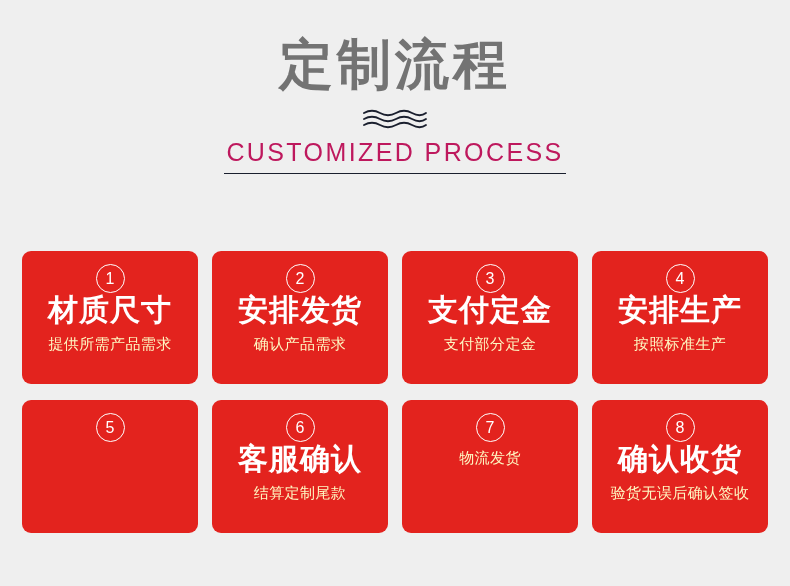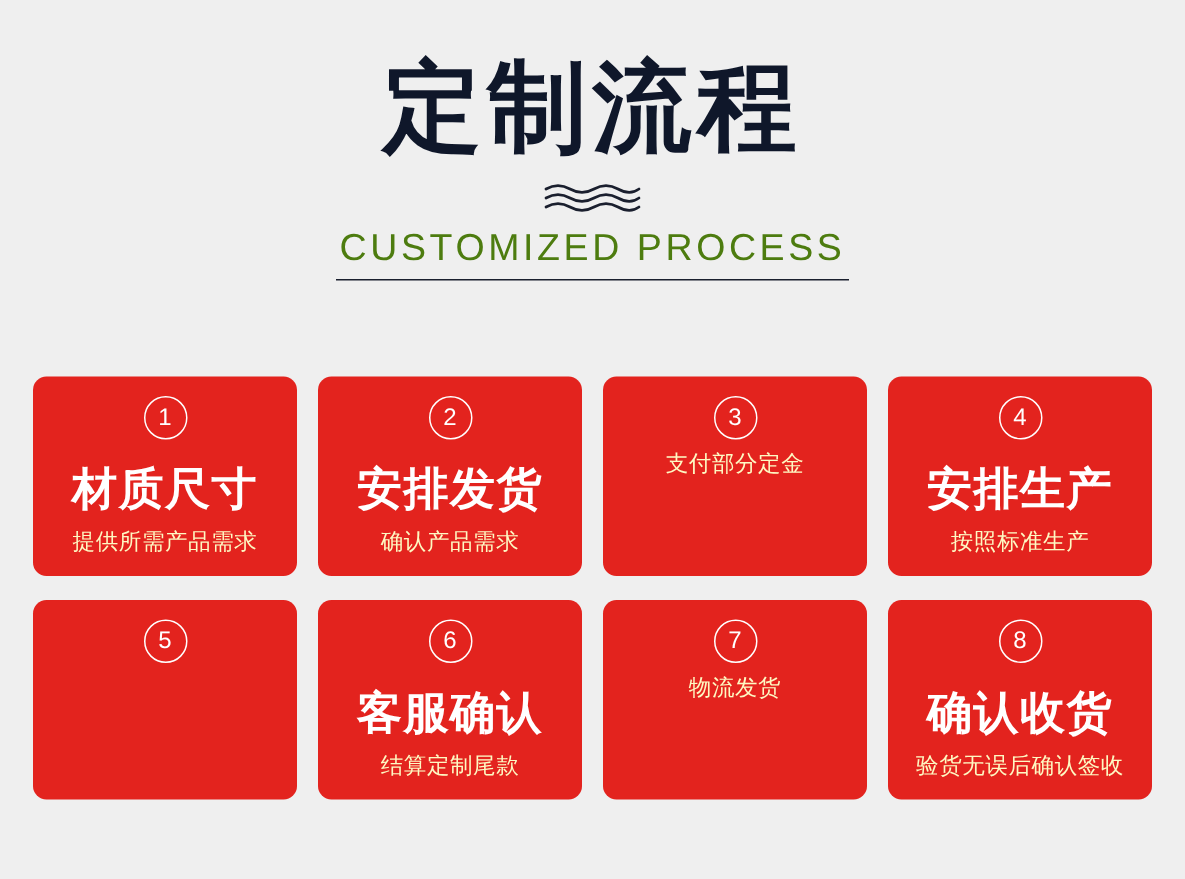--- a/index.html
+++ b/index.html
@@ -21,45 +21,45 @@
     box-sizing: border-box;
   }
 
   
   .header {
     padding-top: 36px;
     text-align: center;
   }
 
   .main-title {
-    font-size: 66px;
+    font-size: 54px;
     line-height: 1.08;
     font-weight: 700;
-    color: #0f172a;
+    color: #737373;
     letter-spacing: 4px;
     margin: 0;
     font-family: "DejaVu Sans", "Liberation Sans", sans-serif;
   }
 
   .wave-divider {
     margin: 14px auto 0;
     width: 66px;
     height: 24px;
     display: block;
   }
 
   .sub-title-wrap {
     margin-top: 6px;
     display: inline-block;
   }
 
   .sub-title {
     font-size: 25px;
     font-weight: 400;
-    color: #4d7c0f;
+    color: #be185d;
     letter-spacing: 2.4px;
     padding: 0 2px 6px 2px;
     border-bottom: 1.6px solid #1a1f2e;
     display: block;
     white-space: nowrap;
     font-family: "Liberation Sans", "DejaVu Sans", sans-serif;
     text-align: center;
   }
 
   
@@ -98,21 +98,21 @@
     justify-content: center;
     font-size: 16px;
     font-weight: 400;
     line-height: 1;
     color: #ffffff;
     font-family: "Liberation Sans", "DejaVu Sans", sans-serif;
     box-sizing: border-box;
   }
 
   .step-title {
-    margin-top: 17px;
+    margin-top: 0;
     font-size: 30px;
     font-weight: 700;
     letter-spacing: 1px;
     line-height: 1.15;
     color: #ffffff;
     white-space: nowrap;
     font-family: "DejaVu Sans", "Liberation Sans", sans-serif;
   }
 
   .step-desc {
@@ -154,20 +154,21 @@
     </div>
 
     <div class="step-card">
       <span class="step-badge">2</span>
       <span class="step-title">安排发货</span>
       <span class="step-desc">确认产品需求</span>
     </div>
 
     <div class="step-card">
       <span class="step-badge">3</span>
+      <span class="step-title">支付定金</span>
       <span class="step-desc">支付部分定金</span>
     </div>
 
     <div class="step-card">
       <span class="step-badge">4</span>
       <span class="step-title">安排生产</span>
       <span class="step-desc">按照标准生产</span>
     </div>
 
     <div class="step-card">

